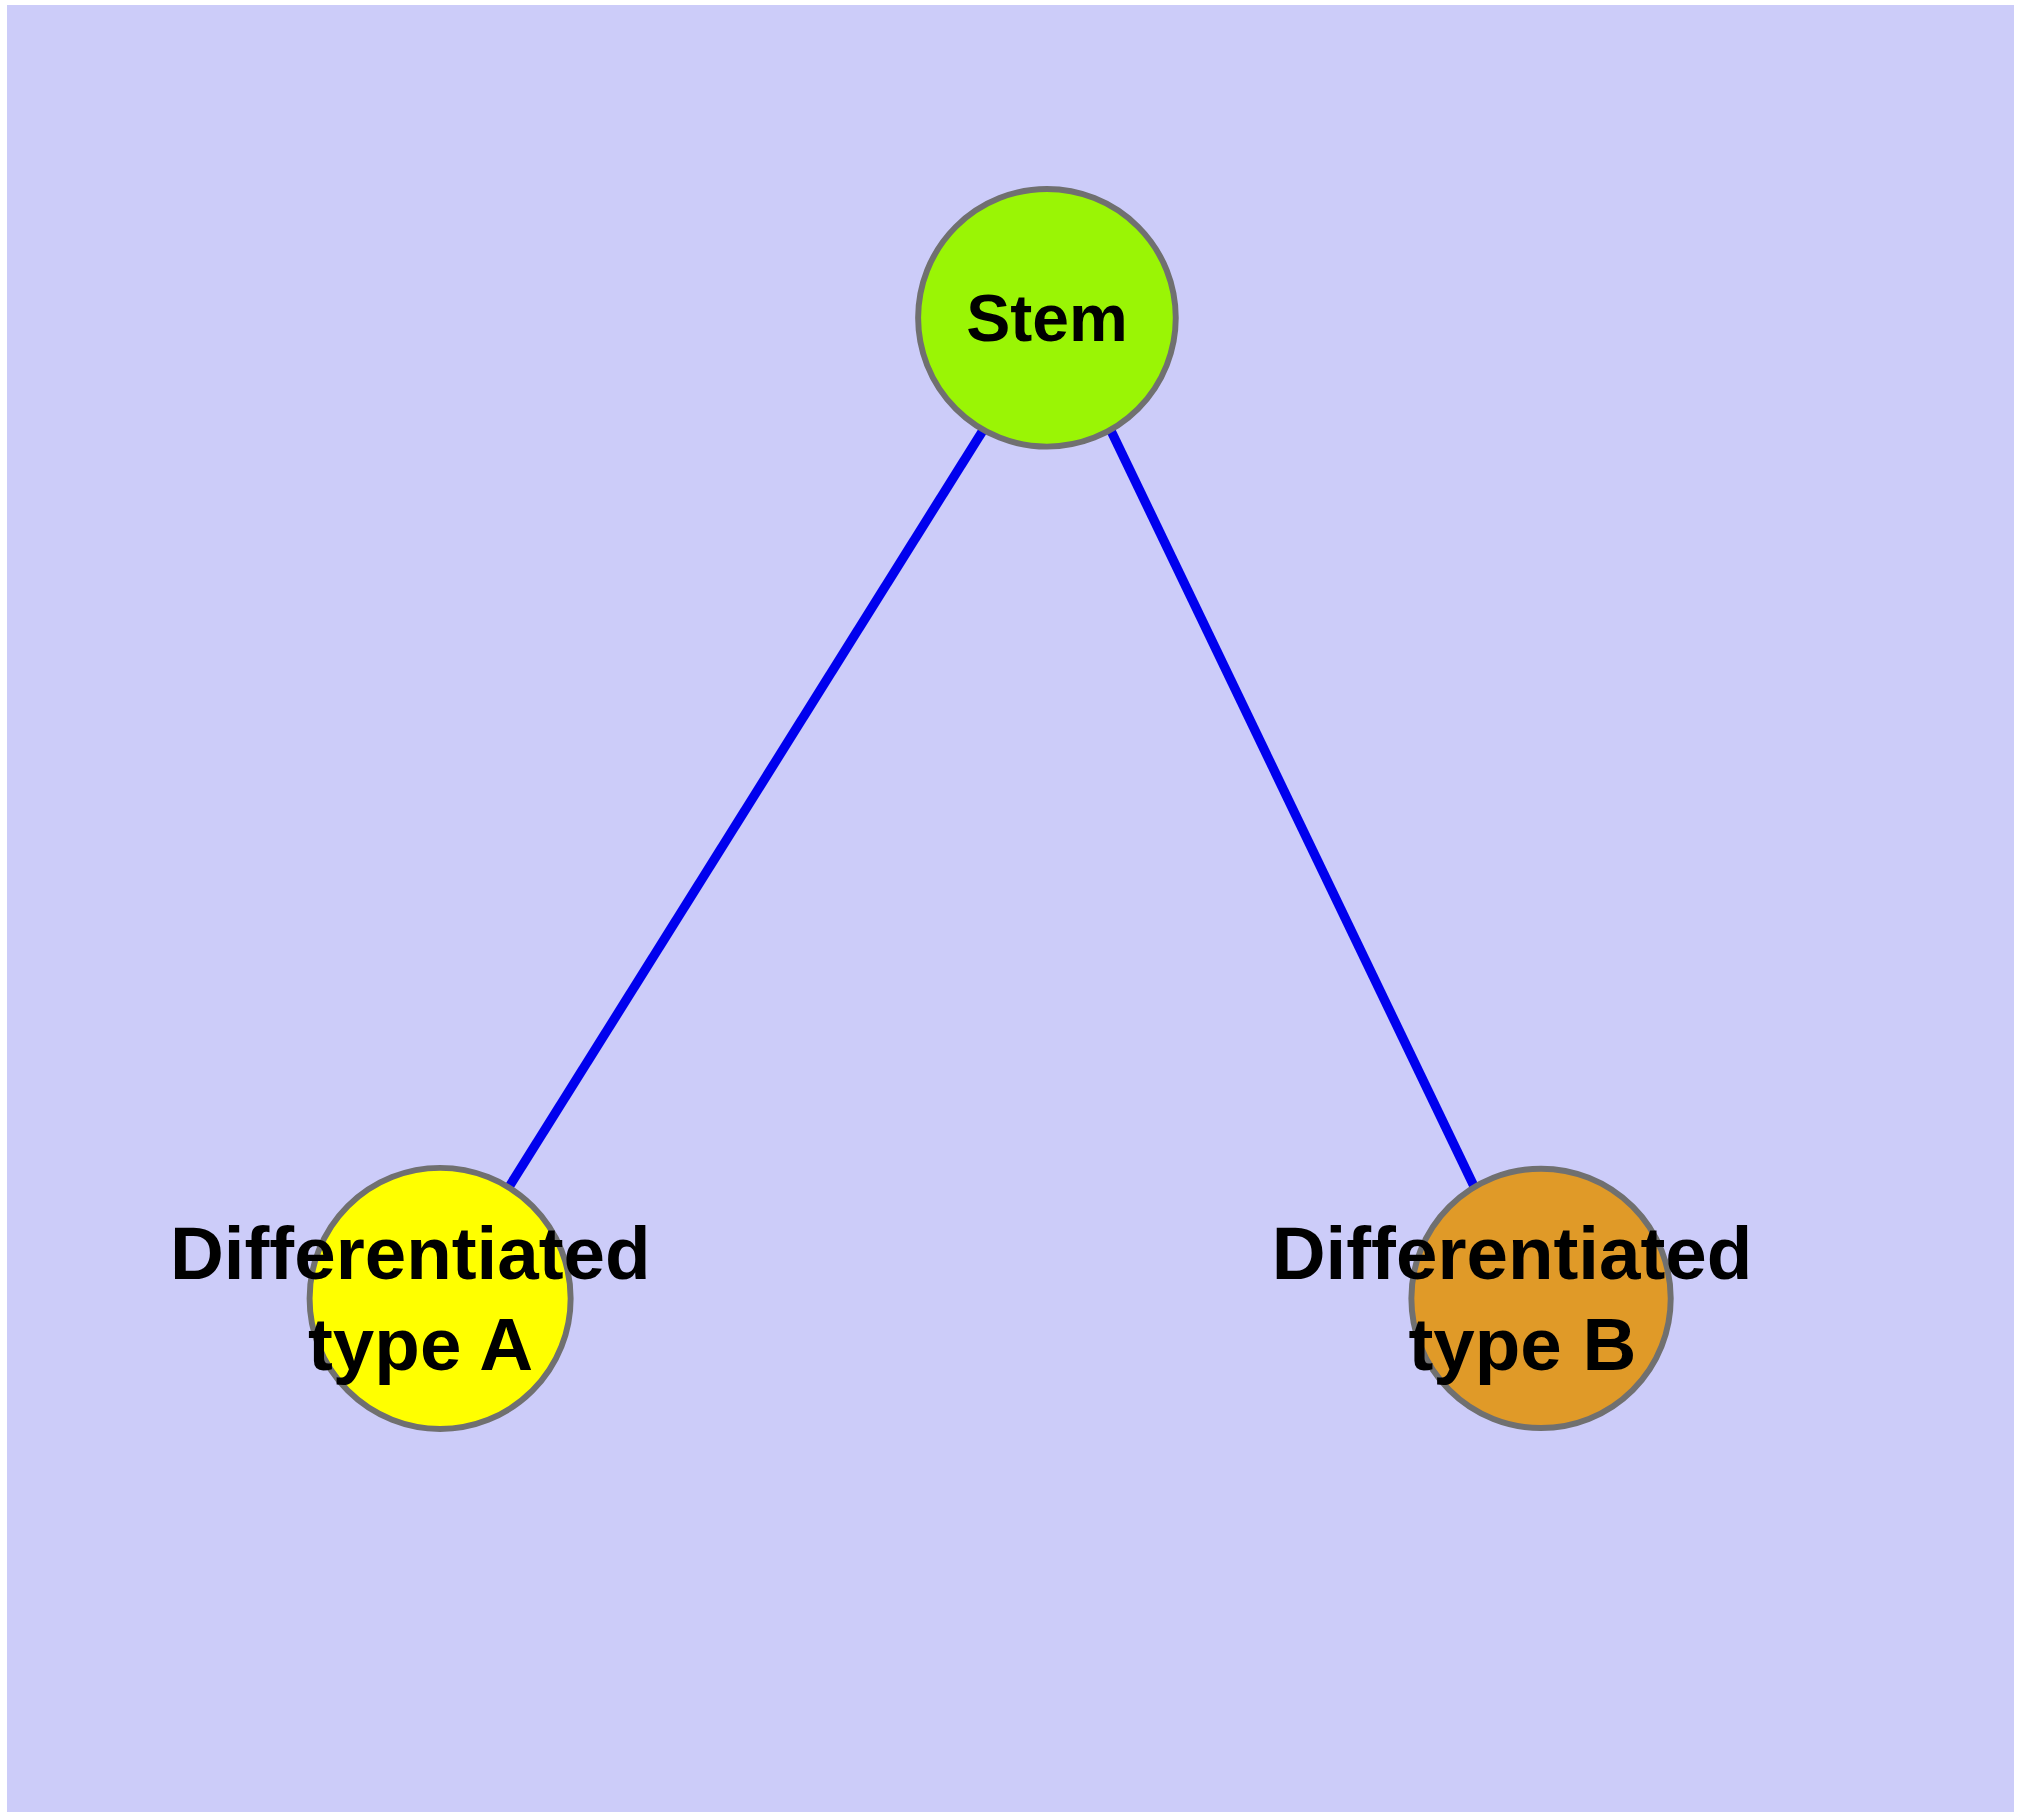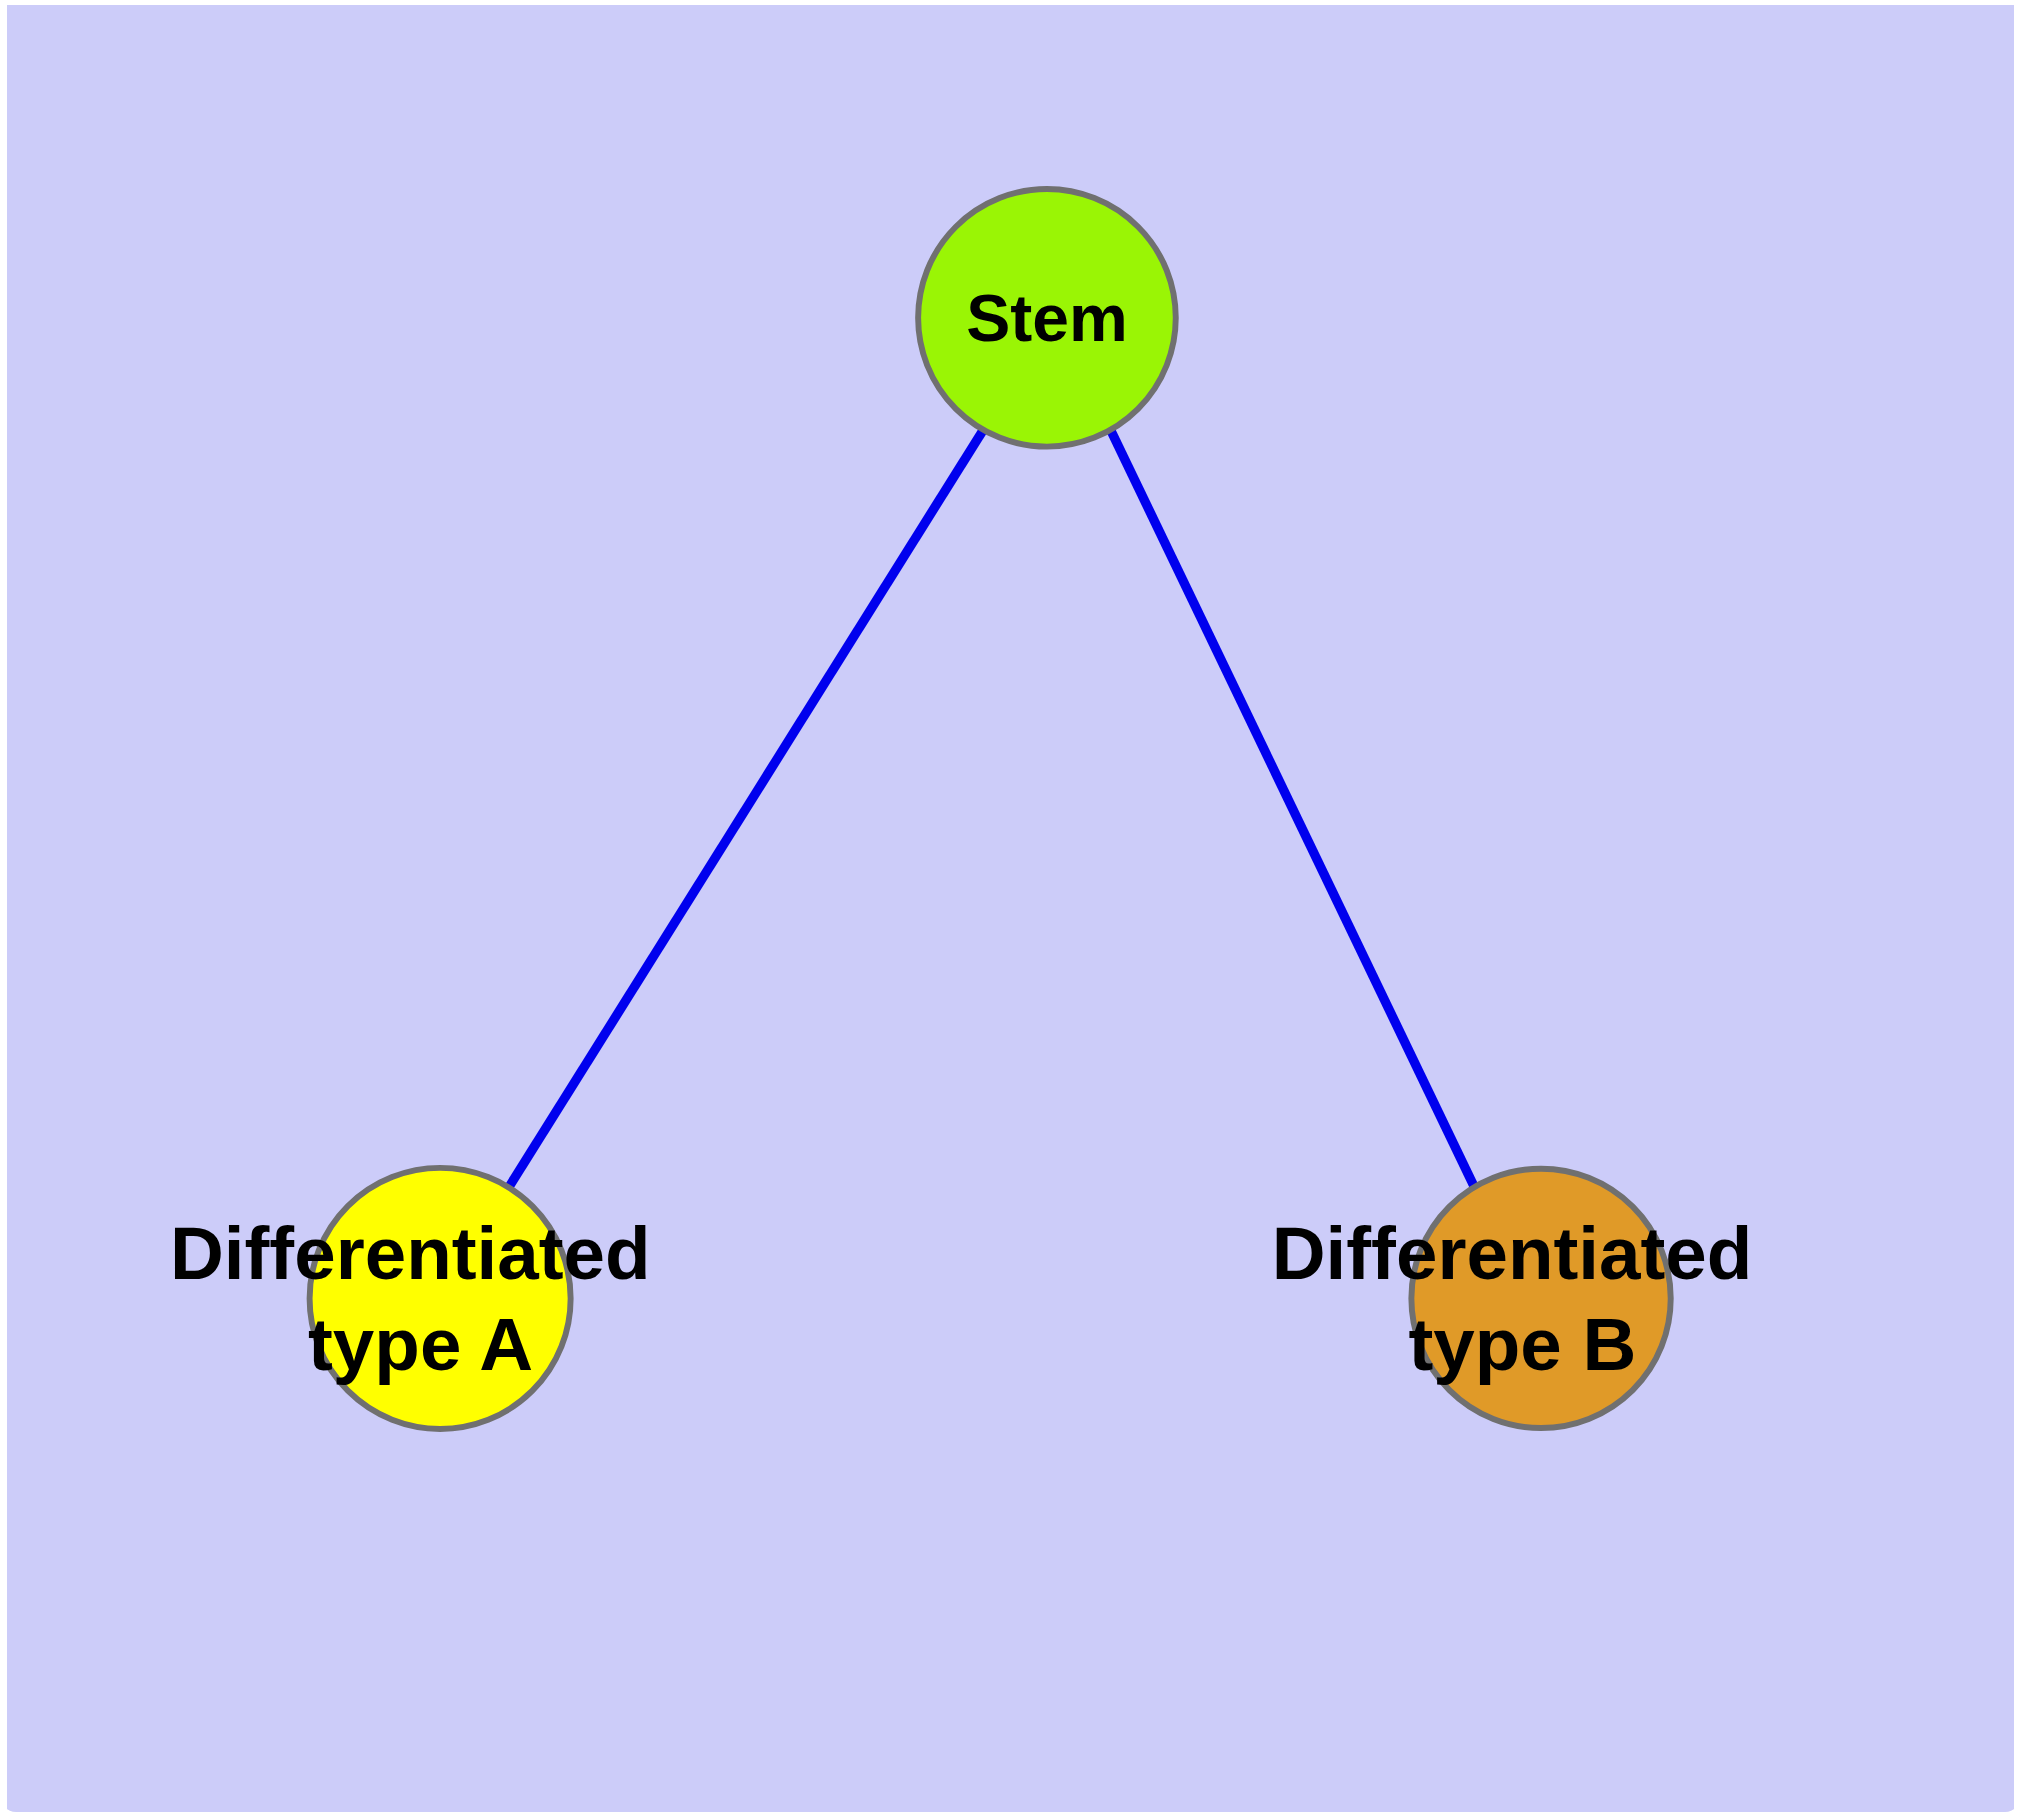--- a/index.html
+++ b/index.html
@@ -8,21 +8,20 @@
     padding: 0;
     background: #ffffff;
   }
   #canvas {
     position: relative;
     width: 2021px;
     height: 1812px;
     background: #ffffff;
     overflow: hidden;
     font-family: "Liberation Sans", "DejaVu Sans", sans-serif;
-    border-radius: 16px;
   }
   #plot-area {
     position: absolute;
     left: 6.8px;
     top: 5.1px;
     width: 2007px;
     height: 1807px;
     background: #ccccf9;
   }
   #graph-svg {

